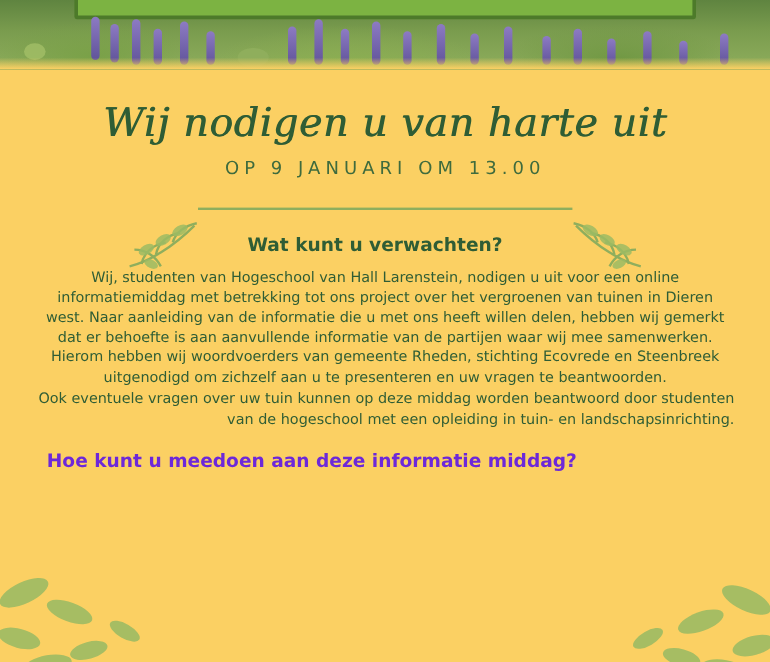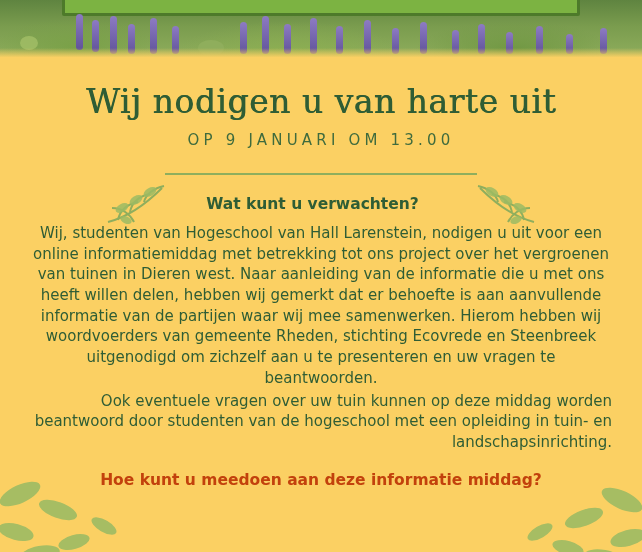--- a/index.html
+++ b/index.html
@@ -85,20 +85,21 @@
   
   .content {
     position: absolute;
     top: 58px;
     left: 0;
     width: 642px;
   }
   .invite-script {
     text-align: center;
     font-family: "DejaVu Serif", serif;
+    font-style: italic;
     font-size: 33px;
     color: #2f5d35;
     letter-spacing: 0.5px;
     margin: 24px 0 0 0;
     font-weight: 400;
     text-shadow: 0.6px 0 0 #2f5d35;
   }
   .invite-date {
     text-align: center;
     font-family: "DejaVu Sans", sans-serif;
@@ -123,35 +124,35 @@
   }
   .heading {
     text-align: center;
     font-size: 15.5px;
     font-weight: bold;
     color: #2f5d35;
     margin: 4px 17px 10px 0;
   }
   .para {
     text-align: center;
-    font-size: 15px;
+    font-size: 12px;
     line-height: 1.38;
     color: #2f5d35;
     margin: 0 30px 0 30px;
   }
   .para + .para {
     margin-top: 2px;
     text-align: right;
   }
   .heading2 {
-    text-align: center;
     font-size: 15.5px;
     font-weight: bold;
-    color: #c2410c;
+    color: #6d28d9;
     margin: 18px 0 12px 0;
+    padding-left: 39px;
   }
 </style>
 </head>
 <body>
 
 <div class="page">
 
   <div class="photo-band">
     <div class="photo-grass"></div>
     <div class="photo-greenbar"></div>

